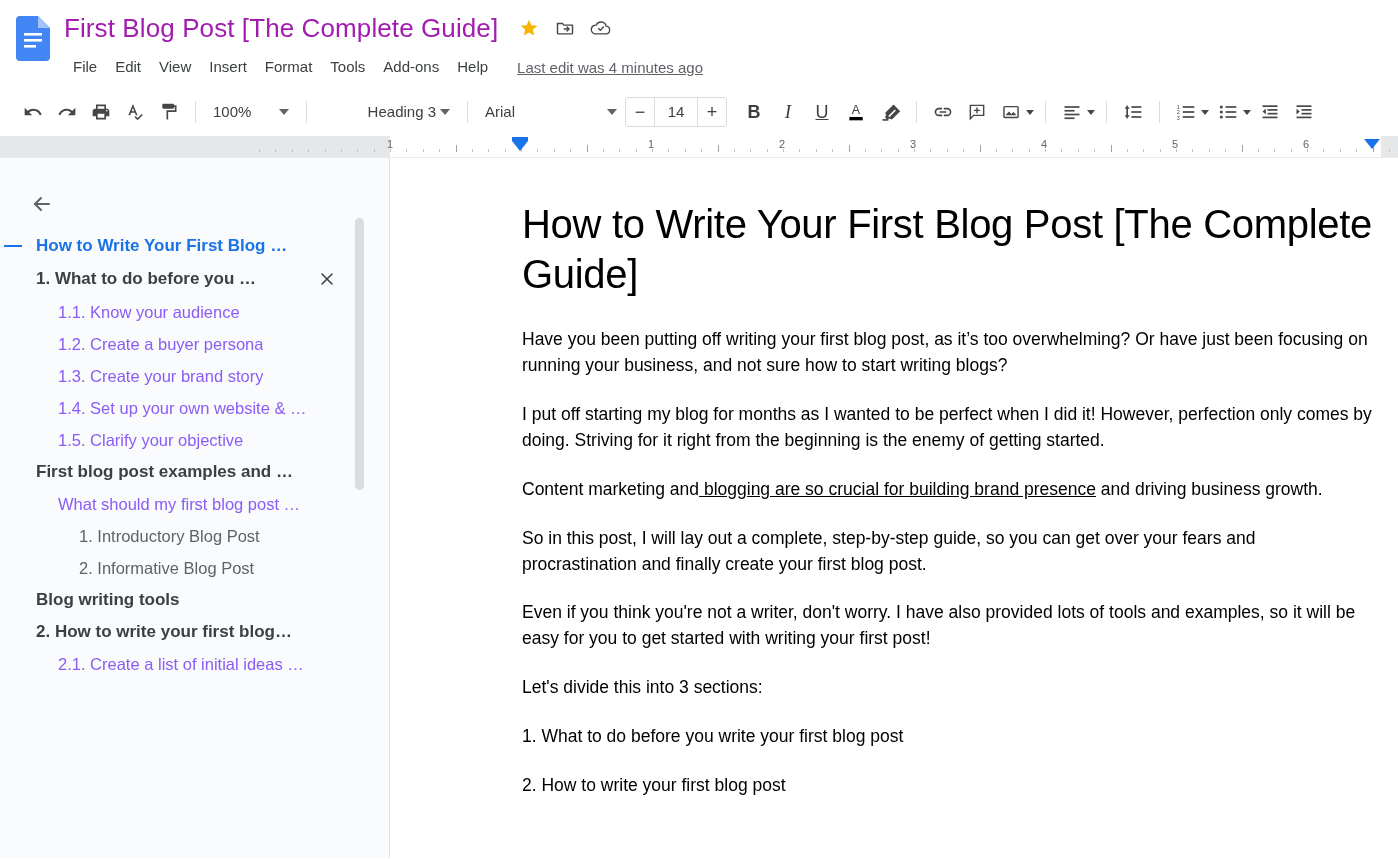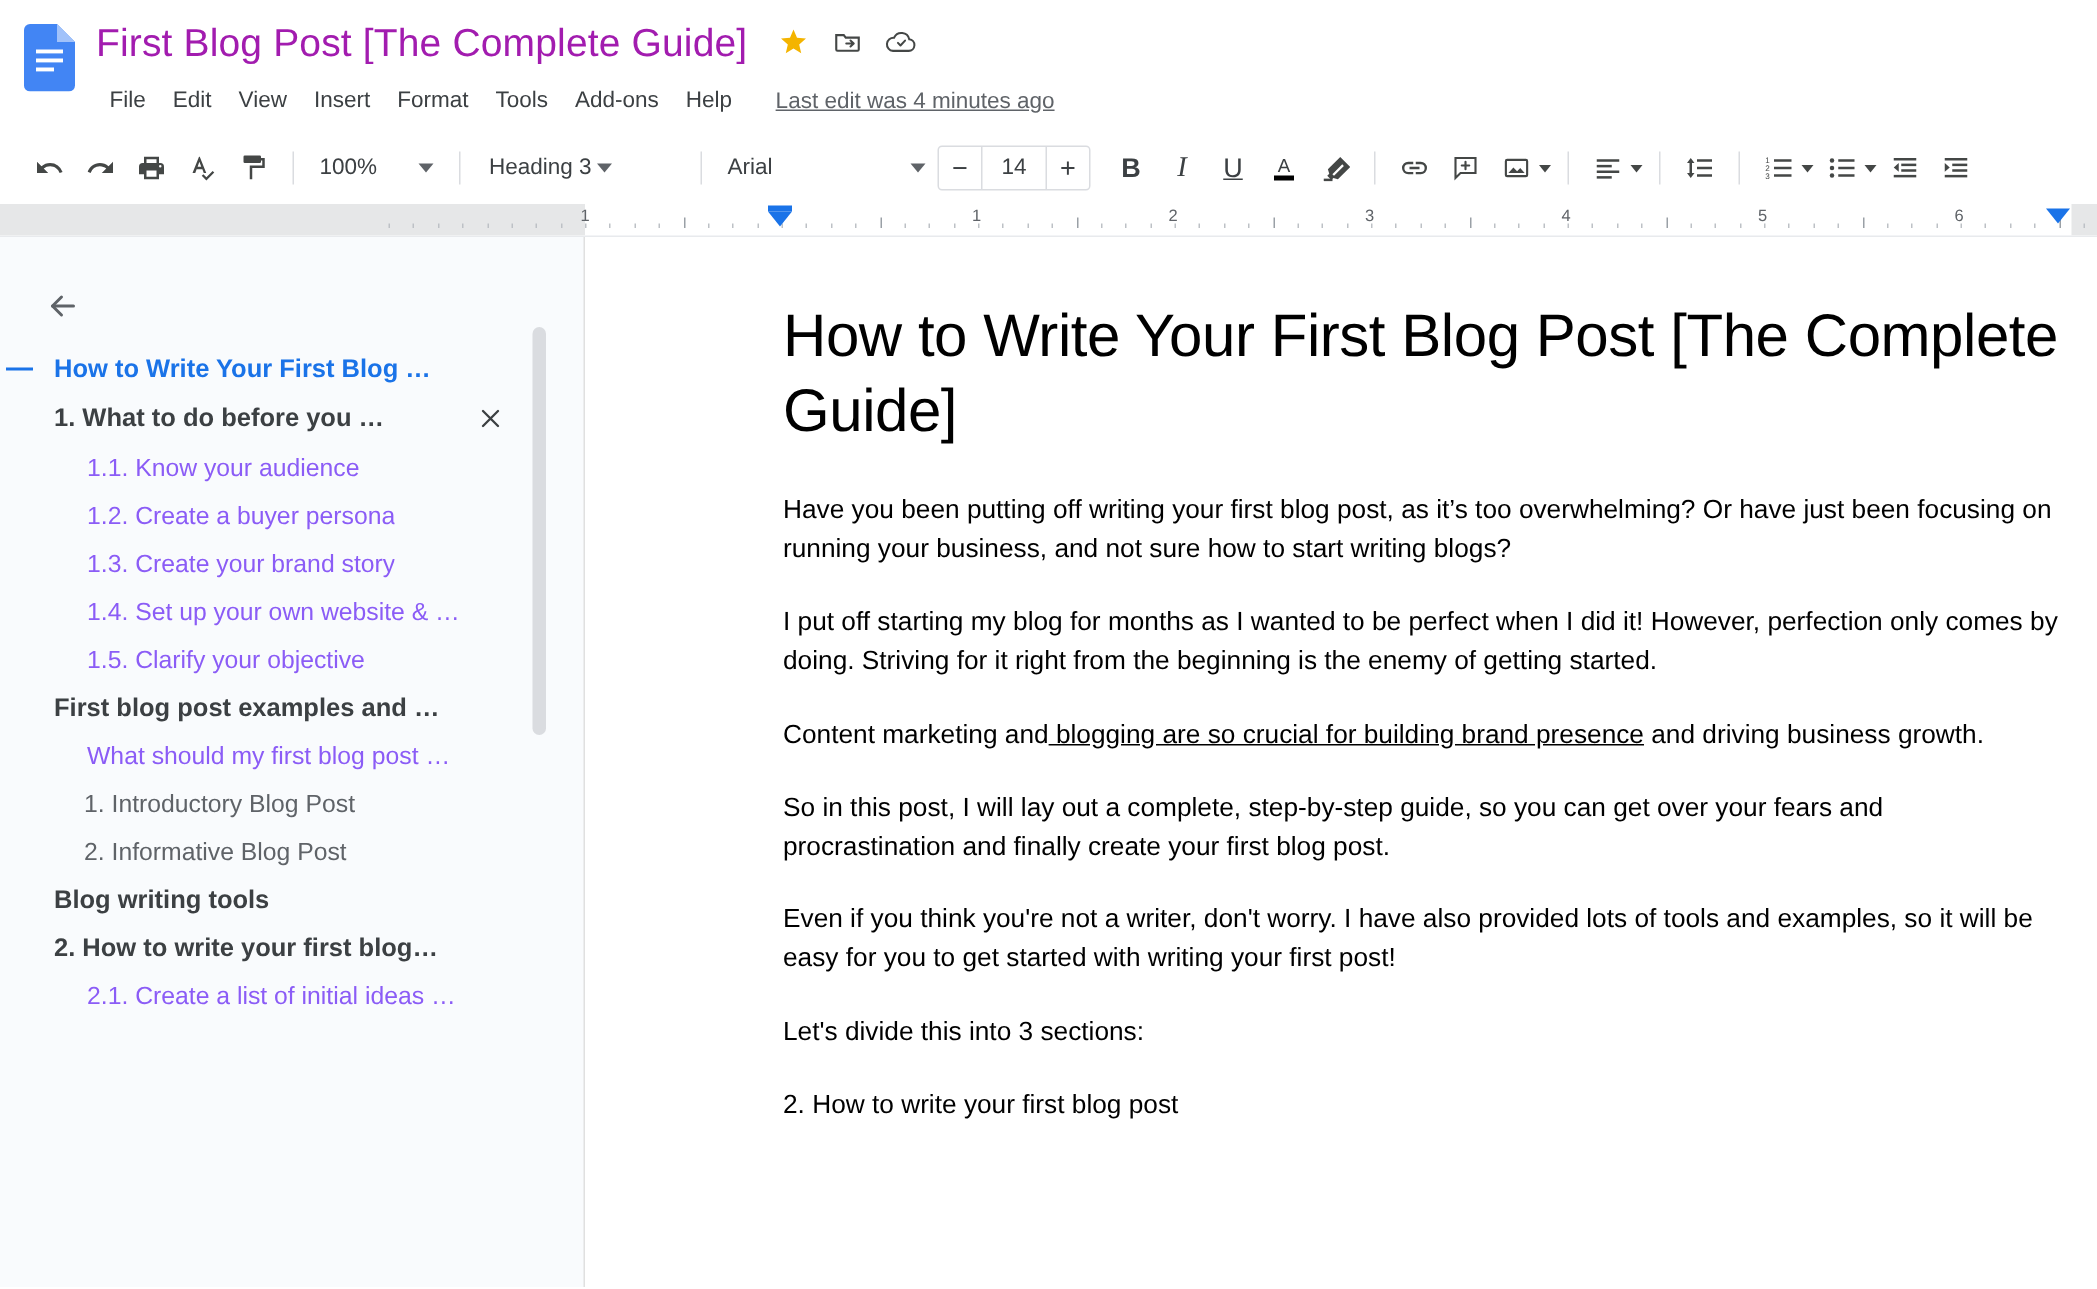--- a/index.html
+++ b/index.html
@@ -111,21 +111,21 @@
     cursor: pointer;
     flex: 0 0 auto;
     gap: 4px;
   }
   .tb-dropdown .lbl {
     font-size: 15px;
     color: #3c4043;
     line-height: 20px;
   }
   .zoom-dd { width: 92px; justify-content: space-between; }
-  .style-dd { width: 140px; justify-content: flex-start; margin-left: 2px;}
+  .style-dd { width: 140px; justify-content: flex-end; margin-left: 2px;}
   .font-dd  { width: 148px; justify-content: space-between; }
   .caret {
     width: 0; height: 0;
     border-left: 5px solid transparent;
     border-right: 5px solid transparent;
     border-top: 6px solid #5f6368;
     margin-right: 6px;
     flex: 0 0 auto;
   }
   .mini-caret {
@@ -273,21 +273,21 @@
     white-space: nowrap;
     overflow: hidden;
     text-overflow: ellipsis;
   }
   .ol-lvl0 { padding-left: 36px; }
   .ol-lvl0 .ol-label { color: #1a73e8; font-weight: 700; font-size: 17px; }
   .ol-lvl1 { padding-left: 36px; }
   .ol-lvl1 .ol-label { color: #3c4043; font-weight: 700; font-size: 17px; }
   .ol-lvl2 { padding-left: 58px; }
   .ol-lvl2 .ol-label { color: #8b5cf6; font-weight: 400; font-size: 16.5px; }
-  .ol-lvl3 { padding-left: 56px; }
+  .ol-lvl3 { padding-left: 79px; }
   .ol-lvl3 .ol-label { color: #5f6368; font-weight: 400; font-size: 16.5px; }
 
   .ol-close {
     margin-left: auto;
     margin-right: 50px;
     width: 24px; height: 24px;
     display: inline-flex; align-items:center; justify-content:center;
     color: #3c4043;
     cursor: pointer;
     flex: 0 0 auto;
@@ -717,18 +717,19 @@
   <div class="doc-area">
     <div class="doc-page">
       <div class="doc-h1">How to Write Your First Blog Post [The Complete Guide]</div>
       <div id="doc-body">
           <div class="doc-p">Have you been putting off writing your first blog post, as it’s too overwhelming? Or have just been focusing on running your business, and not sure how to start writing blogs?</div>
           <div class="doc-p">I put off starting my blog for months as I wanted to be perfect when I did it! However, perfection only comes by doing. Striving for it right from the beginning is the enemy of getting started.</div>
           <div class="doc-p"><span>Content marketing and</span><span class="doc-link"> blogging are so crucial for building brand presence</span><span> and driving business growth.</span></div>
           <div class="doc-p">So in this post, I will lay out a complete, step-by-step guide, so you can get over your fears and procrastination and finally create your first blog post.</div>
           <div class="doc-p">Even if you think you're not a writer, don't worry. I have also provided lots of tools and examples, so it will be easy for you to get started with writing your first post!</div>
           <div class="doc-p">Let's divide this into 3 sections:</div>
+          <div class="doc-p">1. What to do before you write your first blog post</div>
           <div class="doc-p">2. How to write your first blog post</div>
         </div>
     </div>
   </div>
 
 </div>
 
 </body></html>

